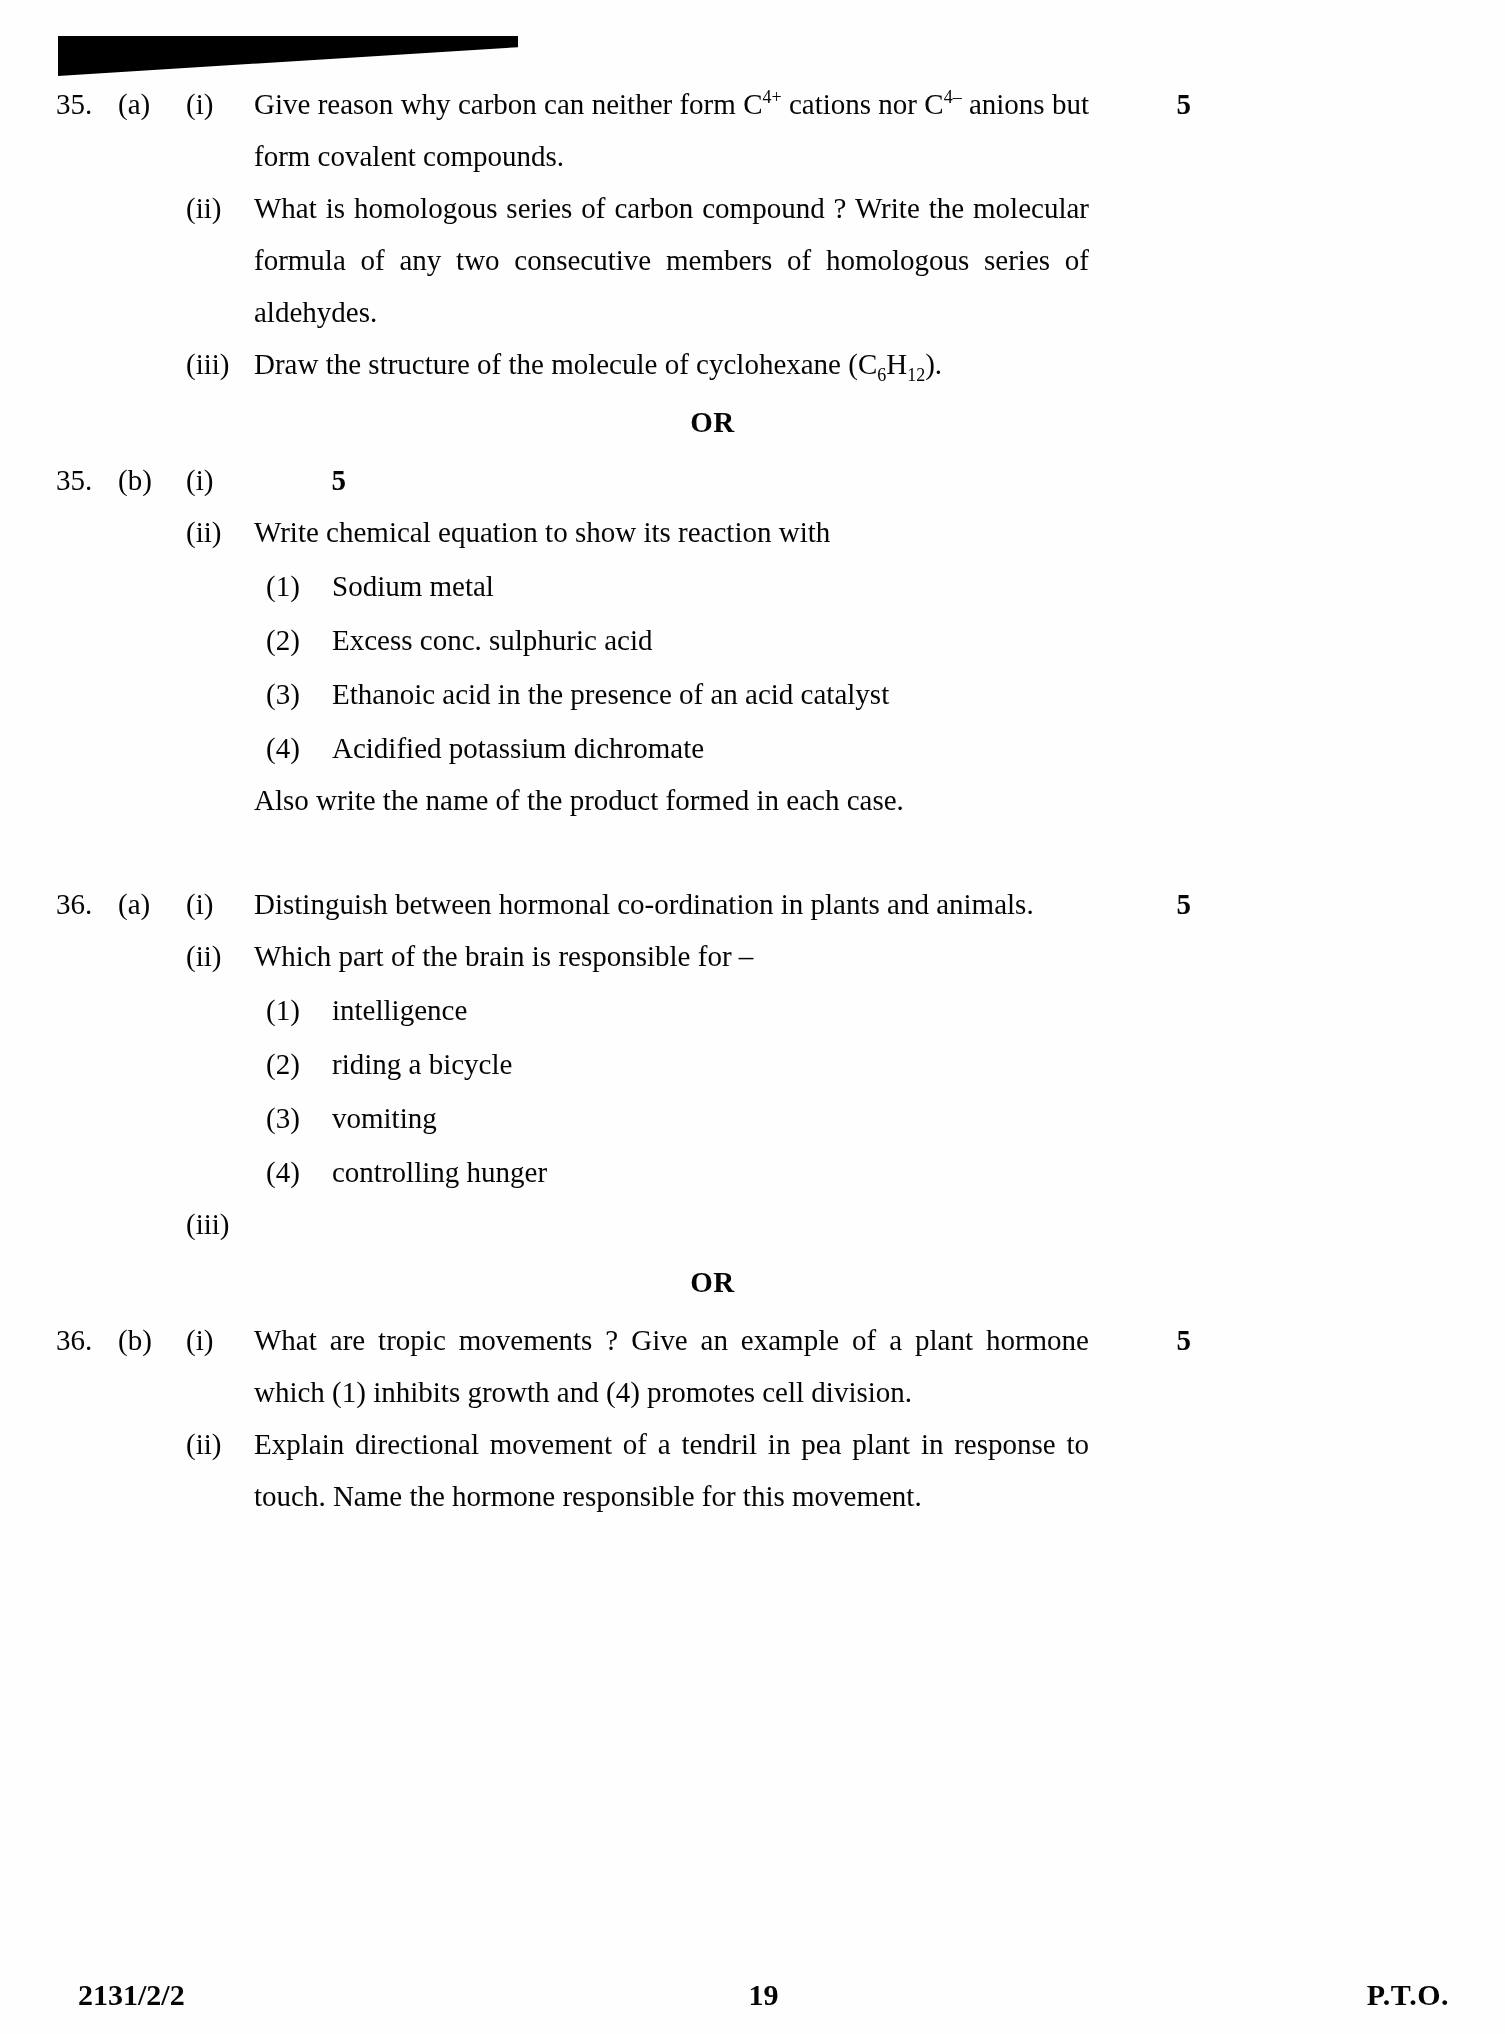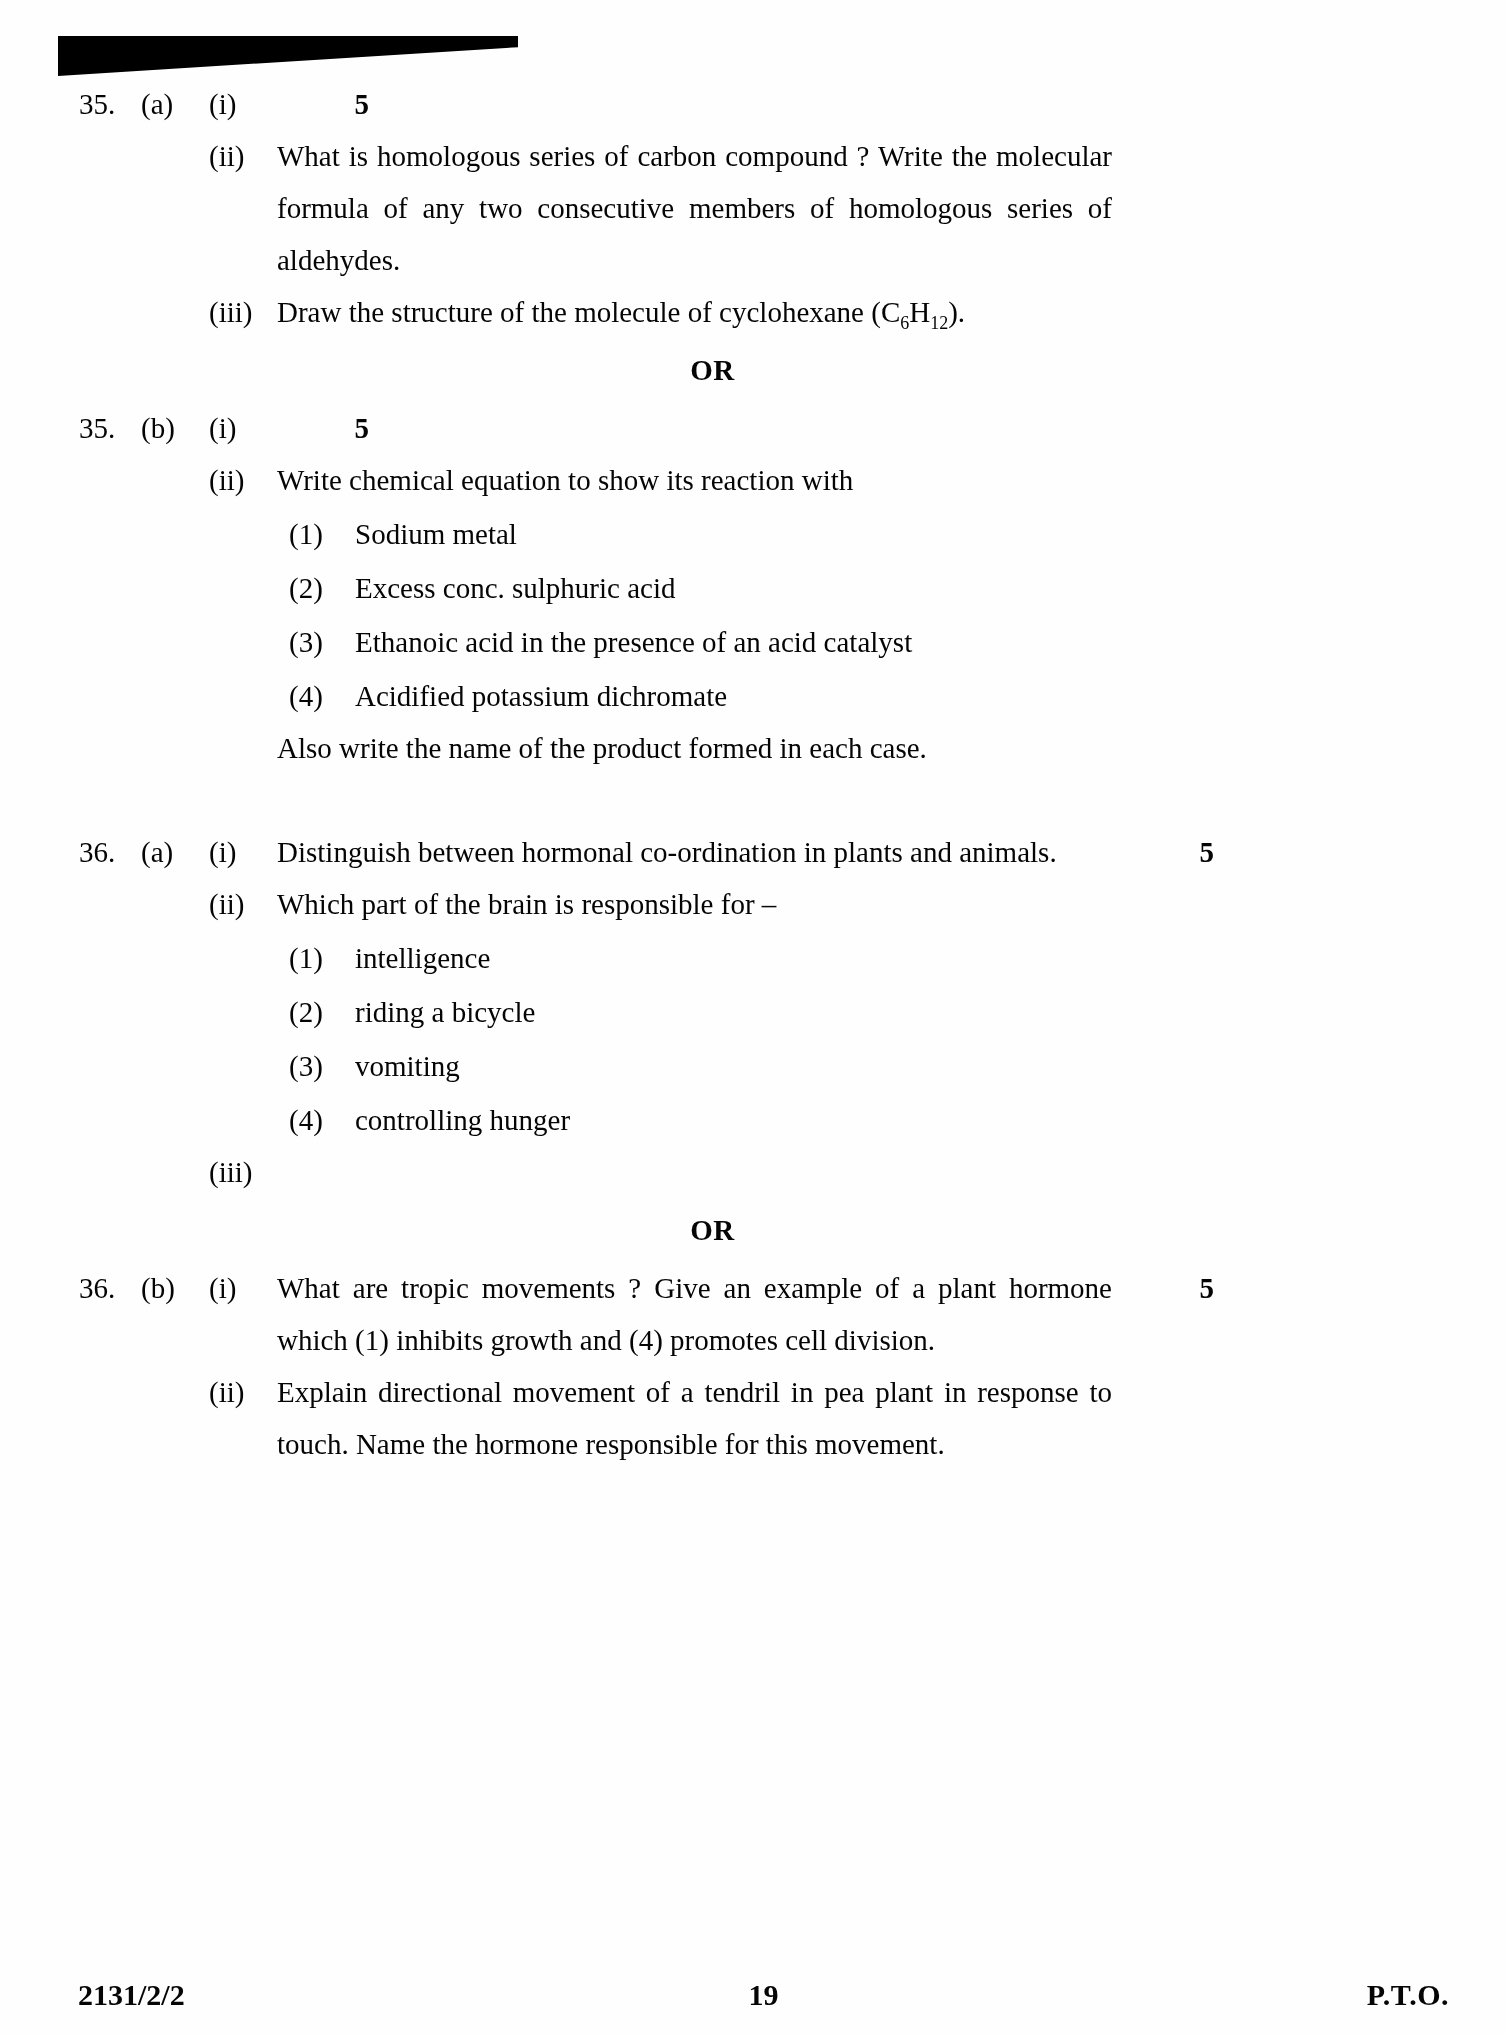--- a/index.html
+++ b/index.html
@@ -30,21 +30,20 @@
     position: absolute;
     left: 0;
     top: 0;
     width: 1505px;
     padding: 0;
   }
   .qrow {
     display: flex;
     align-items: flex-start;
     width: 1247px;
-    padding-left: 23px;
   }
   .col-num {
     width: 62px;
     flex: 0 0 62px;
     text-align: left;
     padding-left: 56px;
     font-size: 29px;
     line-height: 52px;
   }
   .col-alpha {
@@ -160,20 +159,21 @@
   <div class="smudge"></div>
 
   <div class="content">
 
     <div style="height:78px"></div>
 
     <div class="qrow">
       <div class="col-num">35.</div>
       <div class="col-alpha">(a)</div>
       <div class="col-roman">(i)</div>
+      <div class="col-body just"><span>Give reason why carbon can neither form C</span><sup>4+</sup><span> cations nor C</span><sup>4–</sup><span> anions but form covalent compounds.</span></div>
       <div class="col-marks">5</div>
     </div>
 
     <div class="qrow">
       <div class="col-num"></div>
       <div class="col-alpha"></div>
       <div class="col-roman">(ii)</div>
       <div class="col-body just">What is homologous series of carbon compound ? Write the molecular formula of any two consecutive members of homologous series of aldehydes.</div>
       <div class="col-marks"></div>
     </div>

